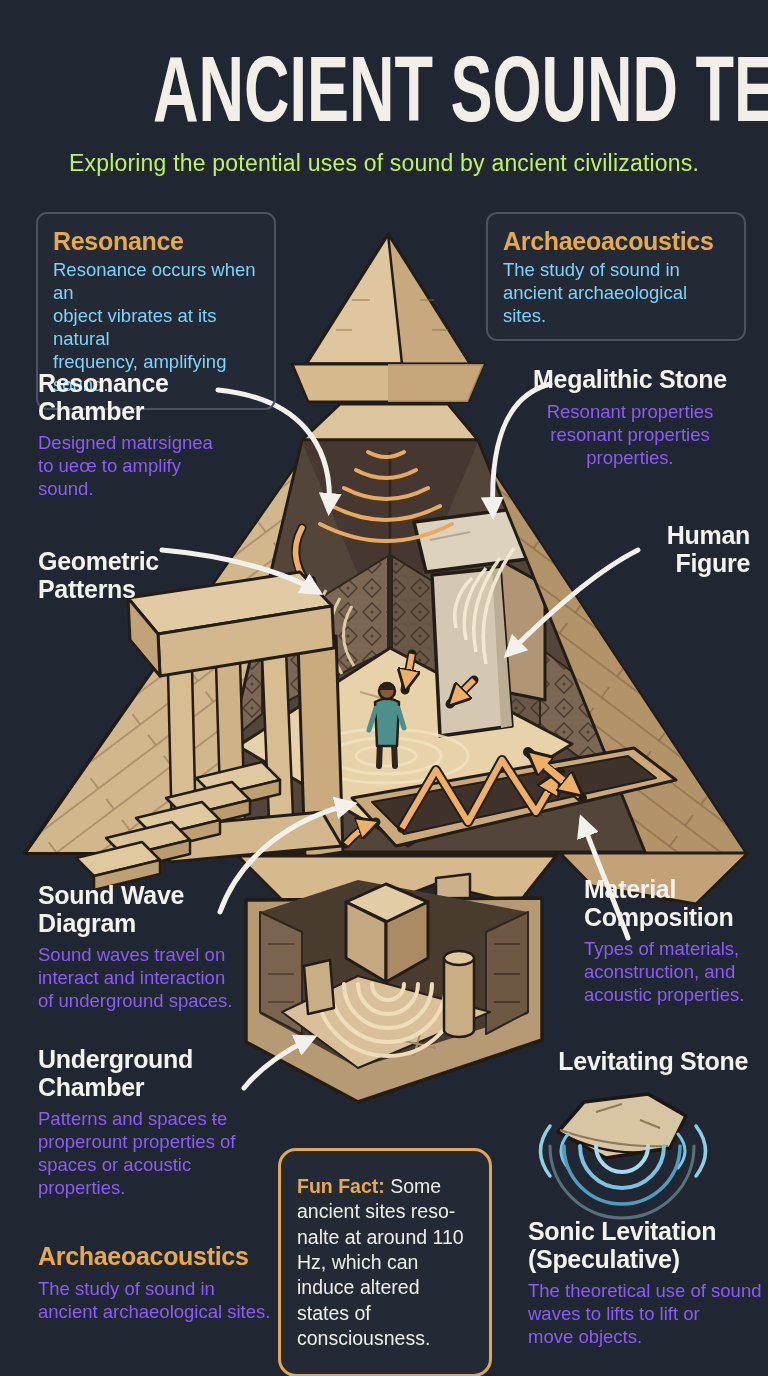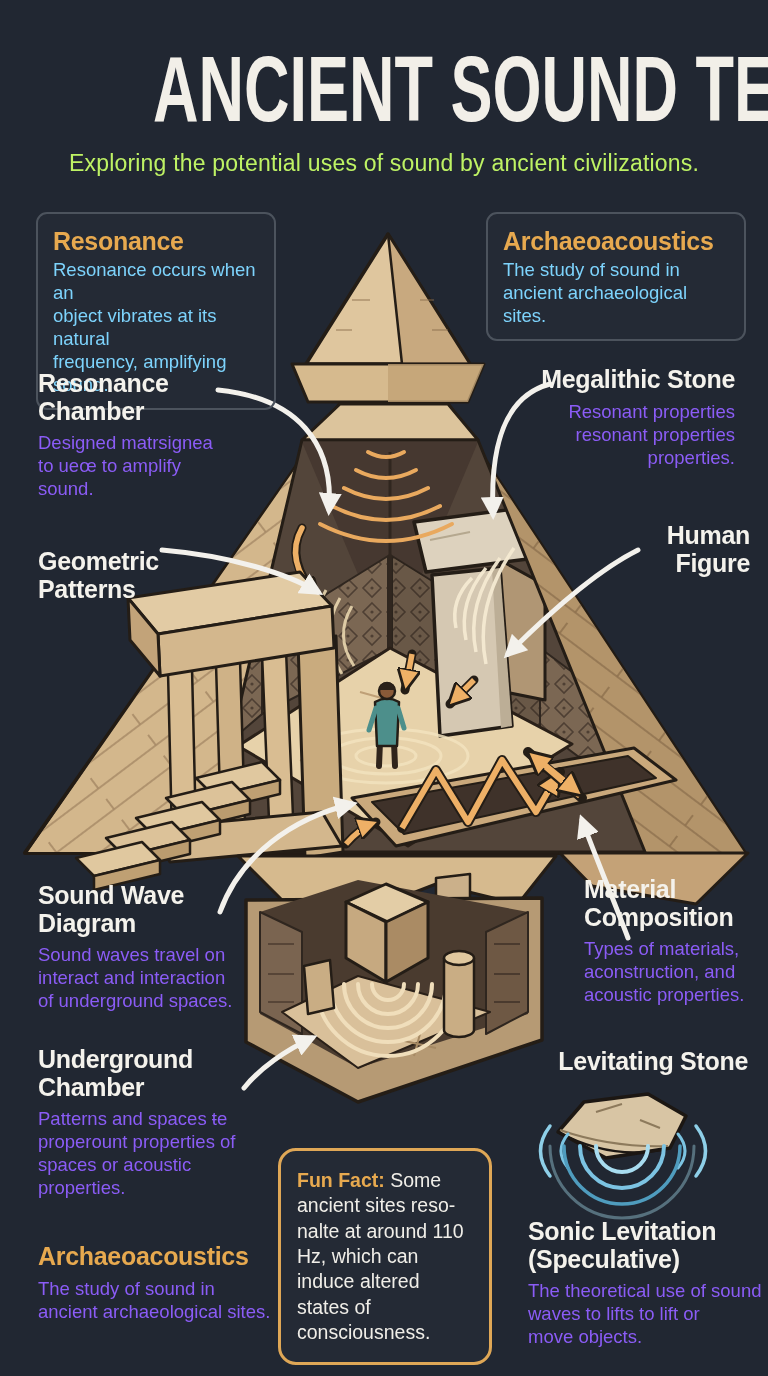--- a/index.html
+++ b/index.html
@@ -19,25 +19,25 @@
     top:150px;left:0;right:0;text-align:center;color:#bef264;font-size:23px;letter-spacing:.2px;
   }
   .callout{
     border:2px solid #4c535d;border-radius:11px;padding:13px 15px 11px 15px;background:rgba(255,255,255,0.015);
   }
   .callout .t{color:#e7a94f;font-size:25px;font-weight:700;margin-bottom:3px;letter-spacing:-.3px;}
   .callout .b{color:#7dd3fc;font-size:18.5px;line-height:1.24;white-space:pre-line;}
   .sec-h{color:#f4f2ec;font-weight:700;font-size:25px;line-height:1.1;letter-spacing:-.3px;white-space:pre-line;}
   .sec-h.gold{color:#e7a94f;}
   .sec-b{color:#8b5cf6;font-size:18.5px;line-height:1.25;margin-top:6px;white-space:pre-line;}
-  .align-right{text-align:right;}
+  .align-right{text-align:center;}
   .align-center{text-align:right;}
   .funfact{
     border:3px solid #dfa756;border-radius:18px;background:#242a35;
-    padding:17px 16px;width:176px;
+    padding:23px 16px;width:176px;
     color:#f0eee8;font-size:19.5px;line-height:1.3;
   }
   .funfact .ff-label{color:#e7a94f;font-weight:700;}
 </style>
 </head>
 <body>
 
 <svg id="art" width="768" height="1376" viewBox="0 0 768 1376">
   <defs>
     <marker id="mW" markerWidth="4.6" markerHeight="4.6" refX="3.4" refY="2.3" orient="auto" markerUnits="strokeWidth">

